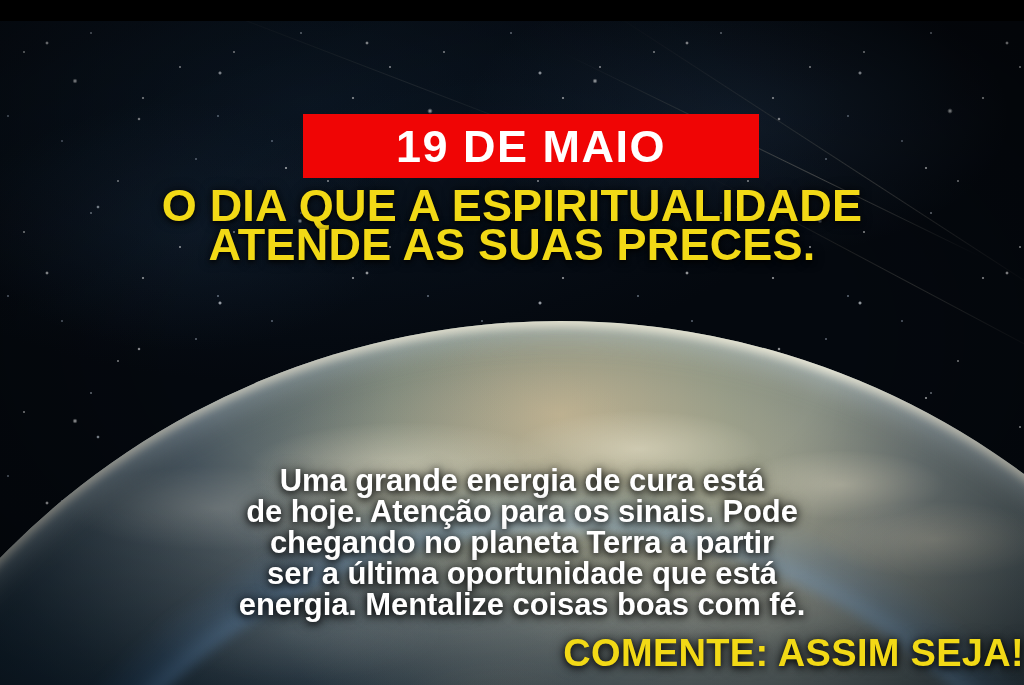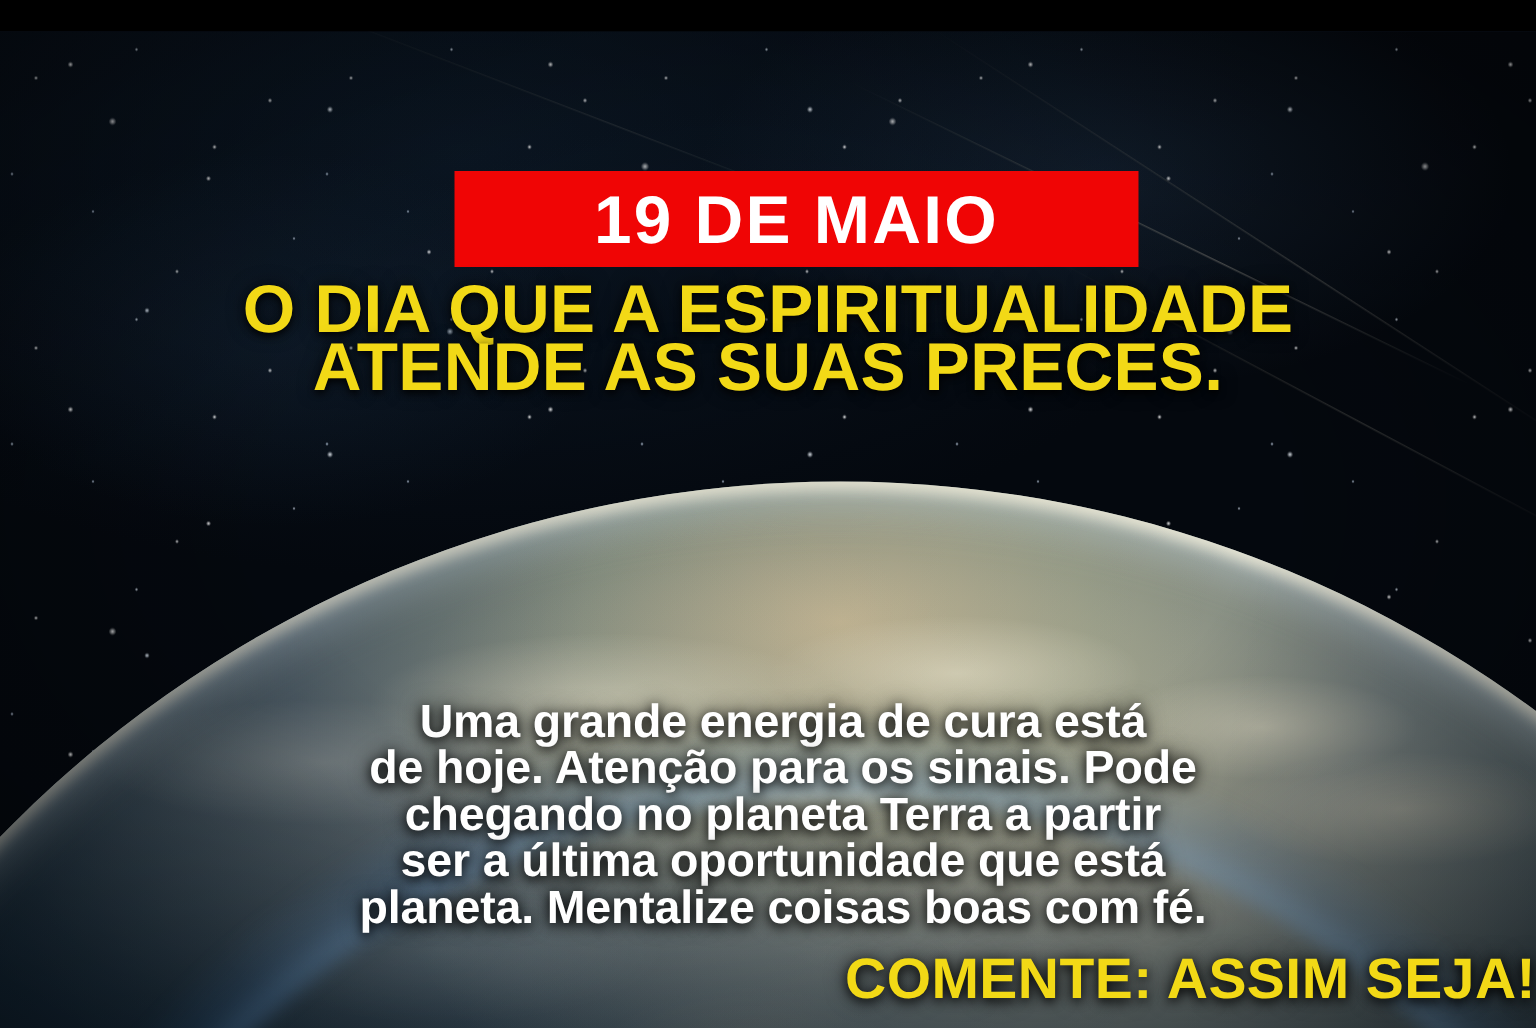--- a/index.html
+++ b/index.html
@@ -231,19 +231,19 @@
     <div class="headline">
       <span class="hl-line">O DIA QUE A ESPIRITUALIDADE</span>
       <span class="hl-line">ATENDE AS SUAS PRECES.</span>
     </div>
 
     <div class="body-copy">
       <span class="bc-line">Uma grande energia de cura está</span>
       <span class="bc-line">de hoje. Atenção para os sinais. Pode</span>
       <span class="bc-line">chegando no planeta Terra a partir</span>
       <span class="bc-line">ser a última oportunidade que está</span>
-      <span class="bc-line">planeta. Mentalize coisas boas com fé.</span>
+      <span class="bc-line">energia. Mentalize coisas boas com fé.</span>
     </div>
 
     <div class="cta">COMENTE: ASSIM SEJA!</div>
 
   </div>
 </div>
 
 </body></html>

